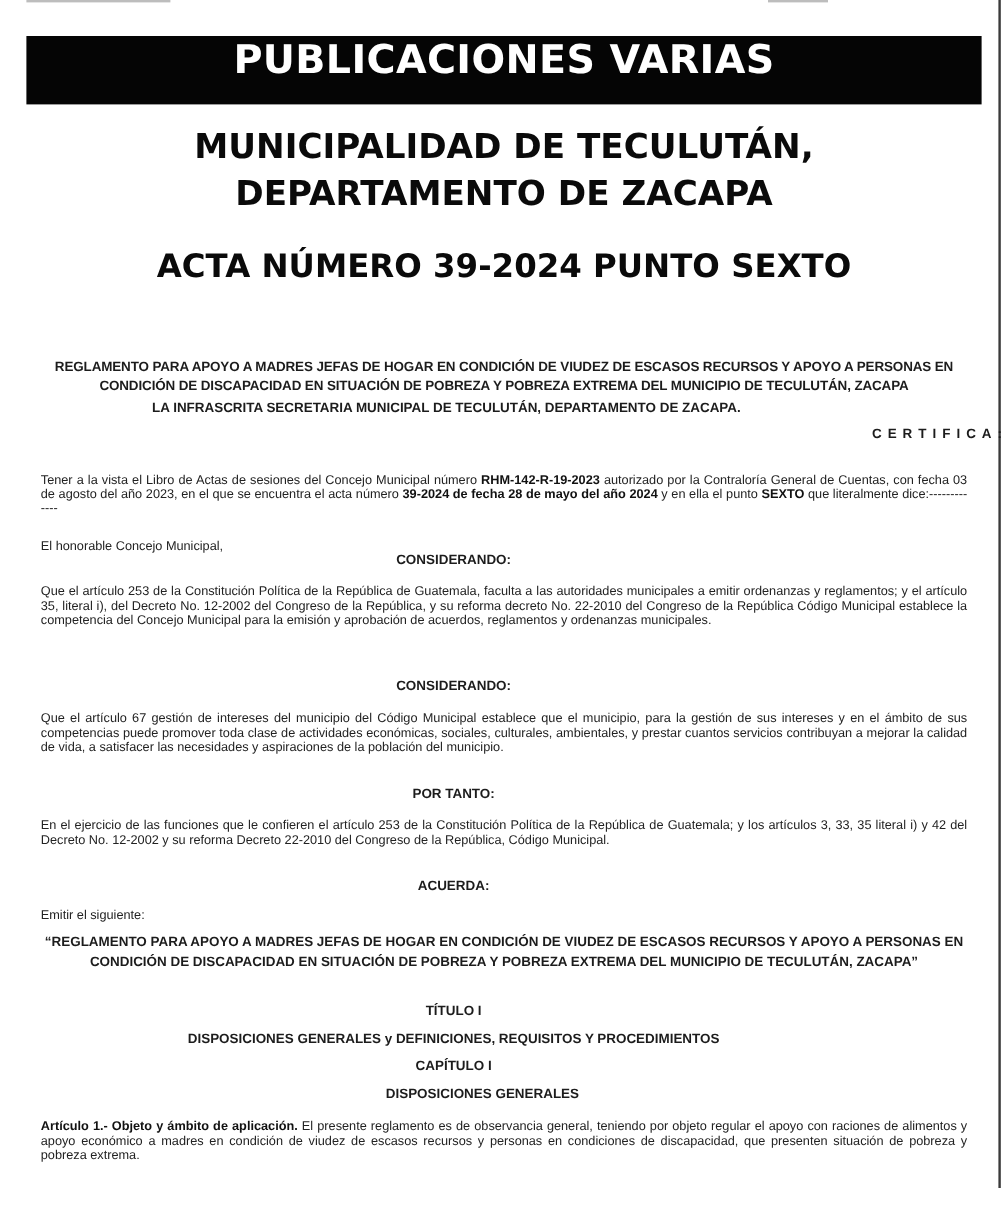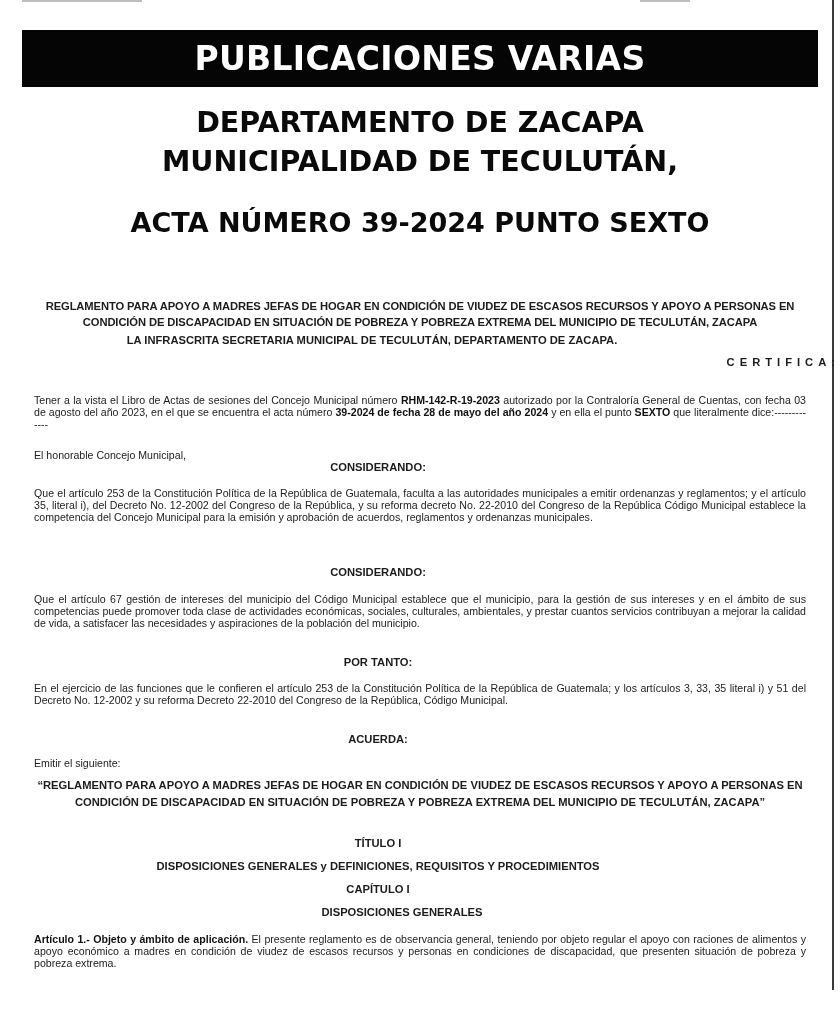--- a/index.html
+++ b/index.html
@@ -23,21 +23,21 @@
       position: absolute; left: 640px; top: -6px; width: 50px; height: 8px;
       border-bottom: 2px solid #bdbdbd;
     }
     .right-rule {
       position: absolute; left: 832px; top: 0; width: 2px; height: 990px;
       background: #3a3a3a;
     }
     .banner {
       position: absolute; left: 22px; top: 30px; width: 796px; height: 57px;
       background: #050505;
-      display: flex; align-items: center; justify-content: center;
+      display: flex; align-items: flex-start; justify-content: center;
     }
     .banner-title {
       color: #ffffff;
       font-family: "DejaVu Sans", sans-serif;
       font-weight: bold; font-size: 33px; letter-spacing: 0.3px;
     }
     .hdr {
       position: absolute; left: 0; width: 840px; text-align: center;
       font-family: "DejaVu Sans", sans-serif; font-weight: bold; color: #0a0a0a;
     }
@@ -82,43 +82,43 @@
   <div class="left-frag"></div>
   <div class="right-frag"></div>
 </div>
 <div class="right-rule"></div>
 
 <div class="banner">
   <span class="banner-title">PUBLICACIONES VARIAS</span>
 </div>
 
 <div class="hdr muni">
+  <div>MUNICIPALIDAD DE TECULUTÁN,</div>
   <div>DEPARTAMENTO DE ZACAPA</div>
-  <div>MUNICIPALIDAD DE TECULUTÁN,</div>
 </div>
 
 <div class="hdr acta">ACTA NÚMERO 39-2024 PUNTO SEXTO</div>
 
 <div class="subtitle">REGLAMENTO PARA APOYO A MADRES JEFAS DE HOGAR EN CONDICIÓN DE VIUDEZ DE ESCASOS RECURSOS Y APOYO A PERSONAS EN CONDICIÓN DE DISCAPACIDAD EN SITUACIÓN DE POBREZA Y POBREZA EXTREMA DEL MUNICIPIO DE TECULUTÁN, ZACAPA</div>
 
 <div class="infrascrita">LA INFRASCRITA SECRETARIA MUNICIPAL DE TECULUTÁN, DEPARTAMENTO DE ZACAPA.</div>
 <div class="certifica">CERTIFICA:</div>
 
 <div class="para" style="top:394px;"><span>Tener a la vista el Libro de Actas de sesiones del Concejo Municipal número </span><b>RHM-142-R-19-2023</b><span> autorizado por la Contraloría General de Cuentas, con fecha 03 de agosto del año 2023, en el que se encuentra el acta número </span><b>39-2024 de fecha 28 de mayo del año 2024</b><span> y en ella el punto </span><b>SEXTO</b><span> que literalmente dice:-------------</span></div>
 
 <div class="left-line" style="top:449px;">El honorable Concejo Municipal,</div>
 
 <div class="center-head" style="top:461px;">CONSIDERANDO:</div>
 <div class="para" style="top:487px;">Que el artículo 253 de la Constitución Política de la República de Guatemala, faculta a las autoridades municipales a emitir ordenanzas y reglamentos; y el artículo 35, literal i), del Decreto No. 12-2002 del Congreso de la República, y su reforma decreto No. 22-2010 del Congreso de la República Código Municipal establece la competencia del Concejo Municipal para la emisión y aprobación de acuerdos, reglamentos y ordenanzas municipales.</div>
 
 <div class="center-head" style="top:566px;">CONSIDERANDO:</div>
 <div class="para" style="top:593px;">Que el artículo 67 gestión de intereses del municipio del Código Municipal establece que el municipio, para la gestión de sus intereses y en el ámbito de sus competencias puede promover toda clase de actividades económicas, sociales, culturales, ambientales, y prestar cuantos servicios contribuyan a mejorar la calidad de vida, a satisfacer las necesidades y aspiraciones de la población del municipio.</div>
 
 <div class="center-head" style="top:656px;">POR TANTO:</div>
-<div class="para" style="top:682px;">En el ejercicio de las funciones que le confieren el artículo 253 de la Constitución Política de la República de Guatemala; y los artículos 3, 33, 35 literal i) y 51 del Decreto No. 12-2002 y su reforma Decreto 22-2010 del Congreso de la República, Código Municipal.</div>
+<div class="para" style="top:682px;">En el ejercicio de las funciones que le confieren el artículo 253 de la Constitución Política de la República de Guatemala; y los artículos 3, 33, 35 literal i) y 42 del Decreto No. 12-2002 y su reforma Decreto 22-2010 del Congreso de la República, Código Municipal.</div>
 
 <div class="center-head" style="top:733px;text-align:center;">ACUERDA:</div>
 <div class="left-line" style="top:757px;">Emitir el siguiente:</div>
 
 <div class="quote-title">“REGLAMENTO PARA APOYO A MADRES JEFAS DE HOGAR EN CONDICIÓN DE VIUDEZ DE ESCASOS RECURSOS Y APOYO A PERSONAS EN CONDICIÓN DE DISCAPACIDAD EN SITUACIÓN DE POBREZA Y POBREZA EXTREMA DEL MUNICIPIO DE TECULUTÁN, ZACAPA”</div>
 
 <div class="center-head" style="top:837px;">TÍTULO I</div>
 <div class="center-head" style="top:860px;">DISPOSICIONES GENERALES y DEFINICIONES, REQUISITOS Y PROCEDIMIENTOS</div>
 <div class="center-head" style="top:883px;">CAPÍTULO I</div>
 <div class="center-head" style="top:906px;padding-left:48px;">DISPOSICIONES GENERALES</div>

